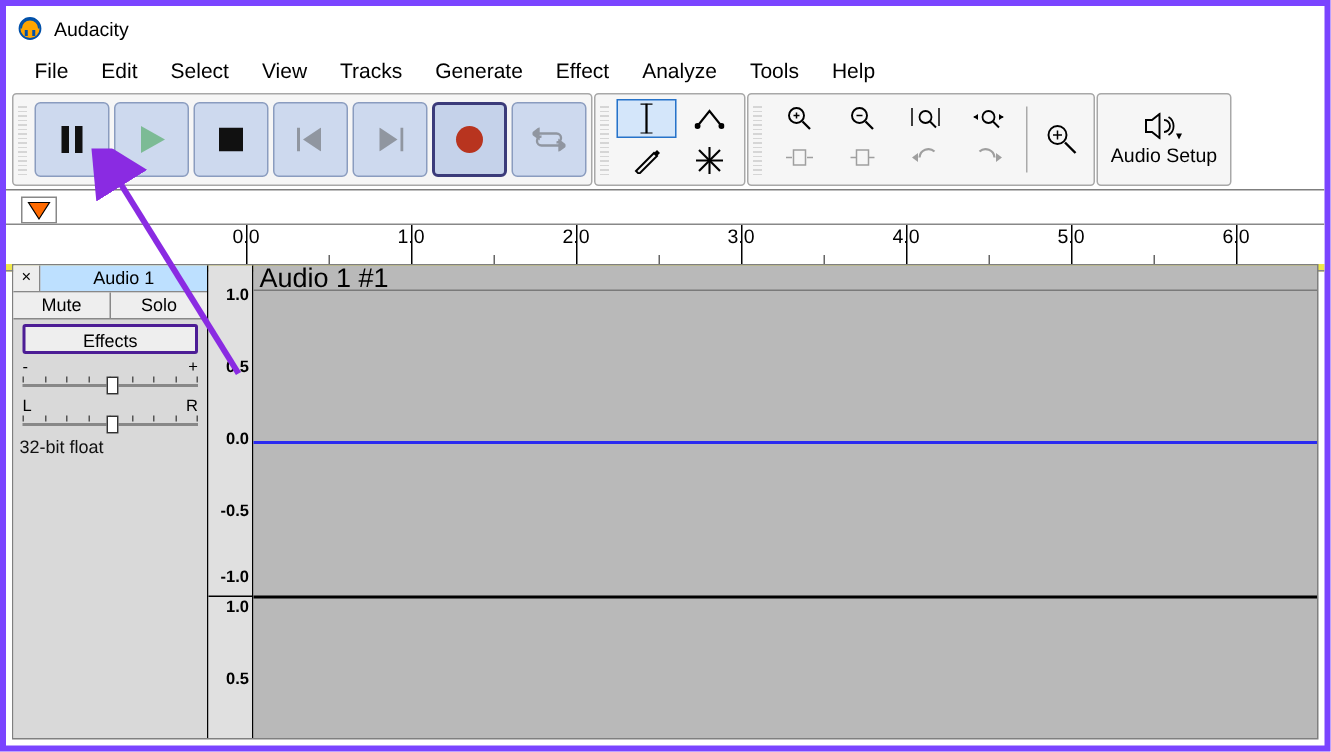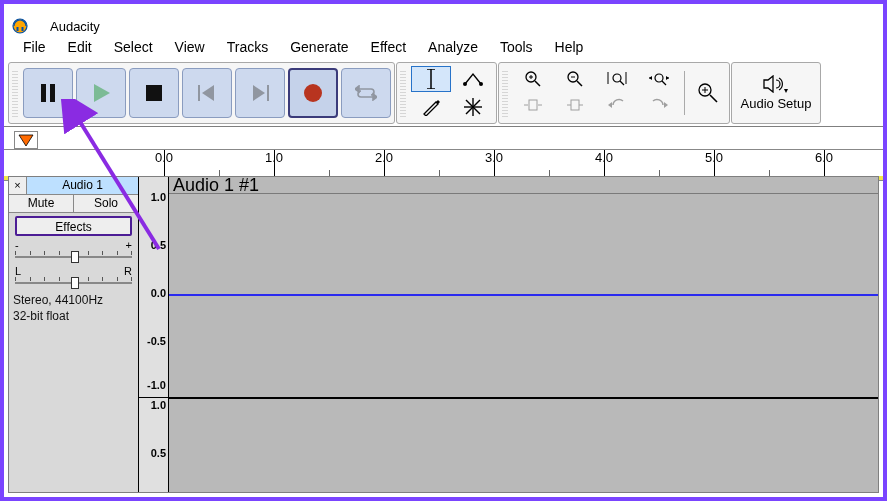--- a/index.html
+++ b/index.html
@@ -1,18 +1,18 @@
 <!DOCTYPE html>
 <html><head>
 <meta charset="utf-8">
 <style>
 * { box-sizing: border-box; margin: 0; padding: 0; font-family: "Segoe UI", Tahoma, sans-serif; }
 body { width: 887px; height: 501px; background: #fff; border: 4px solid #7a44ff; position: relative; overflow: hidden; }
 
-.titlebar { height: 30px; display: flex; align-items: flex-end; padding: 0 8px; gap: 22px; }
+.titlebar { height: 30px; display: flex; align-items: center; padding: 0 8px; gap: 8px; }
 .app-icon { width: 16px; height: 16px; }
 .app-title { font-size: 13px; }
 
 .menubar { height: 26px; display: flex; align-items: center; padding: 0 8px; gap: 0; }
 .menu-item { font-size: 14px; padding: 3px 11px; cursor: pointer; }
 
 .toolbar-row { display: flex; align-items: stretch; padding: 2px 4px; gap: 1px; border-bottom: 1px solid #7f7f7f; }
 .tb-group { border: 1px solid #a8a8a8; border-radius: 3px; background: #f6f6f6; display: flex; align-items: center; padding: 3px; gap: 3px; position: relative; }
 .tb-grip { width: 6px; height: 48px; background: repeating-linear-gradient(0deg,#999,#999 1px,transparent 1px,transparent 3px); opacity:.35; margin-right:2px; }
 .transport-btn { width: 50px; height: 50px; background: #cdd9ee; border: 1px solid #8a9cbf; border-radius: 4px; display:flex; align-items:center; justify-content:center; cursor:pointer; }
@@ -342,21 +342,20 @@
             <span></span>
             <span></span>
             <span></span>
             <span></span>
             <span></span>
           </div>
           <div class="line"></div>
           <div class="thumb"></div>
         </div>
     </div>
-    <div class="tp-info">Stereo, 44100Hz</div>
     <div class="tp-info-2">32-bit float</div>
   </div>
 
   <div class="scale-col">
     <span class="scale-label" style="top:14px">1.0</span>
     <span class="scale-label" style="top:62px">0.5</span>
     <span class="scale-label" style="top:110px">0.0</span>
     <span class="scale-label" style="top:158px">-0.5</span>
     <span class="scale-label" style="top:202px">-1.0</span>
     <div class="mid-div" style="top:220px"></div>

